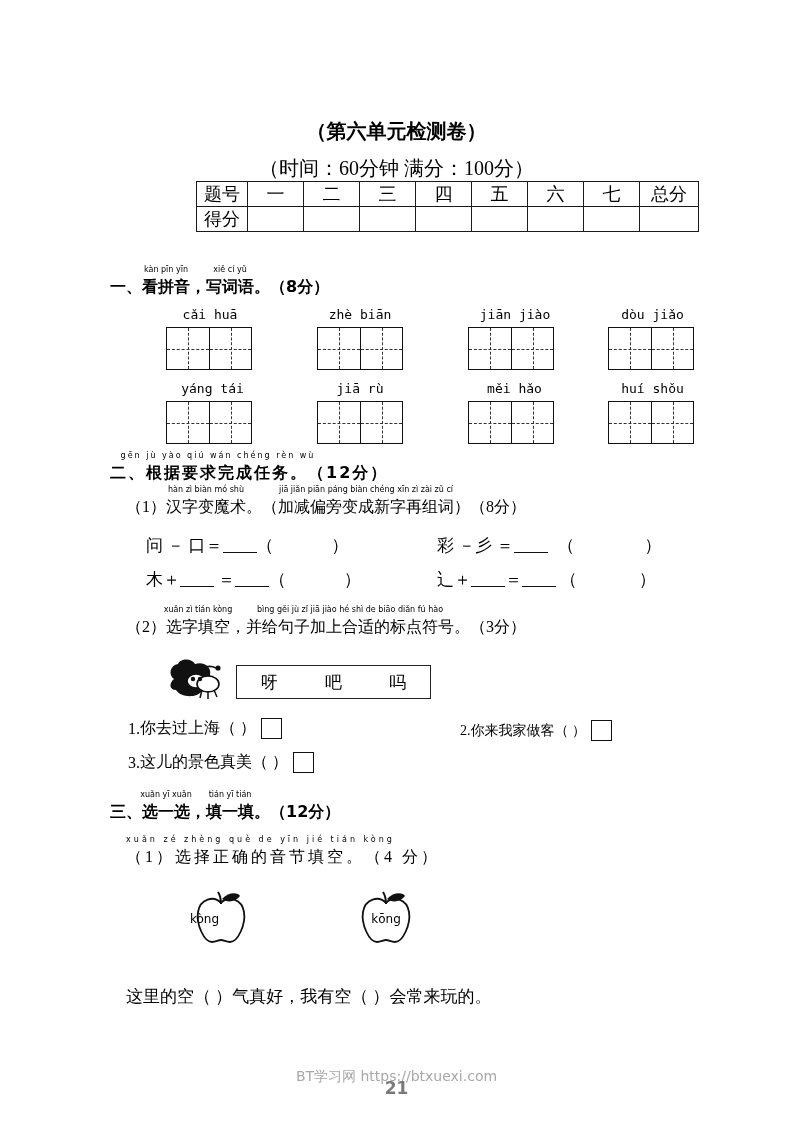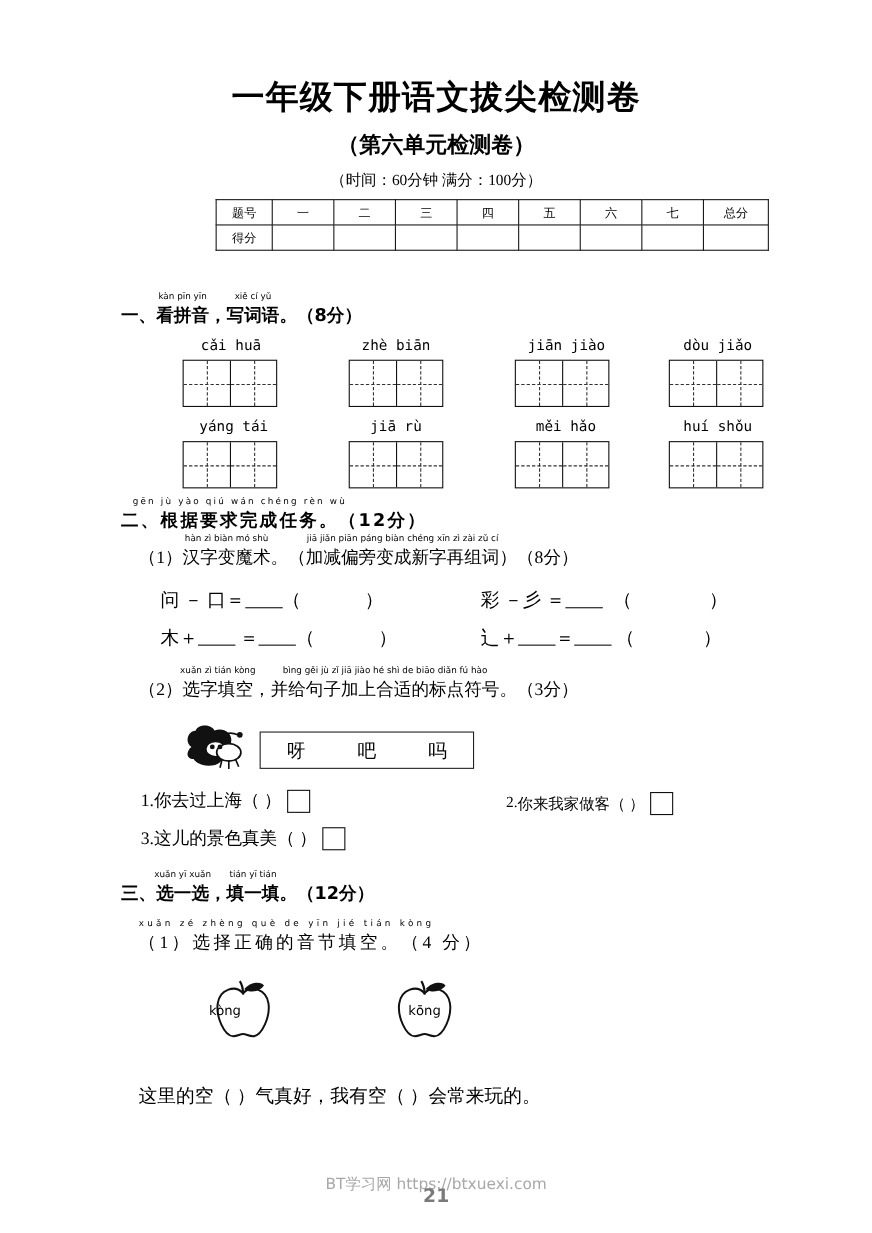--- a/index.html
+++ b/index.html
@@ -41,30 +41,30 @@
     text-align: center;
     font-family: "DejaVu Sans", sans-serif;
     font-weight: bold;
     font-size: 20px;
   }
   .title-meta {
     position: absolute;
     left: 0; top: 155px;
     width: 793px;
     text-align: center;
-    font-size: 14px;
+    font-size: 20px;
   }
 
   
   .score-table {
     position: absolute;
     left: 196px;
     top: 181px;
     border-collapse: collapse;
-    font-size: 11px;
+    font-size: 18px;
   }
   .score-table td {
     border: 1px solid #1a1a1a;
     height: 22px;
     text-align: center;
     vertical-align: middle;
     padding: 0;
   }
   .score-table td.lbl { width: 50px; }
   .score-table td.cell { width: 55px; }
@@ -239,21 +239,20 @@
     font-size: 17px;
     font-weight: bold;
     color: #7a7a7a;
   }
 </style>
 </head>
 <body>
 
 <div class="page">
 
-  <div class="title-main">一年级下册语文拔尖检测卷</div>
   <div class="title-sub">（第六单元检测卷）</div>
   <div class="title-meta">（时间：60分钟  满分：100分）</div>
 
   <table class="score-table">
     <tbody>
         <tr>
       <td class="lbl">题号</td>
       <td class="cell">一</td>
       <td class="cell">二</td>
       <td class="cell">三</td>

